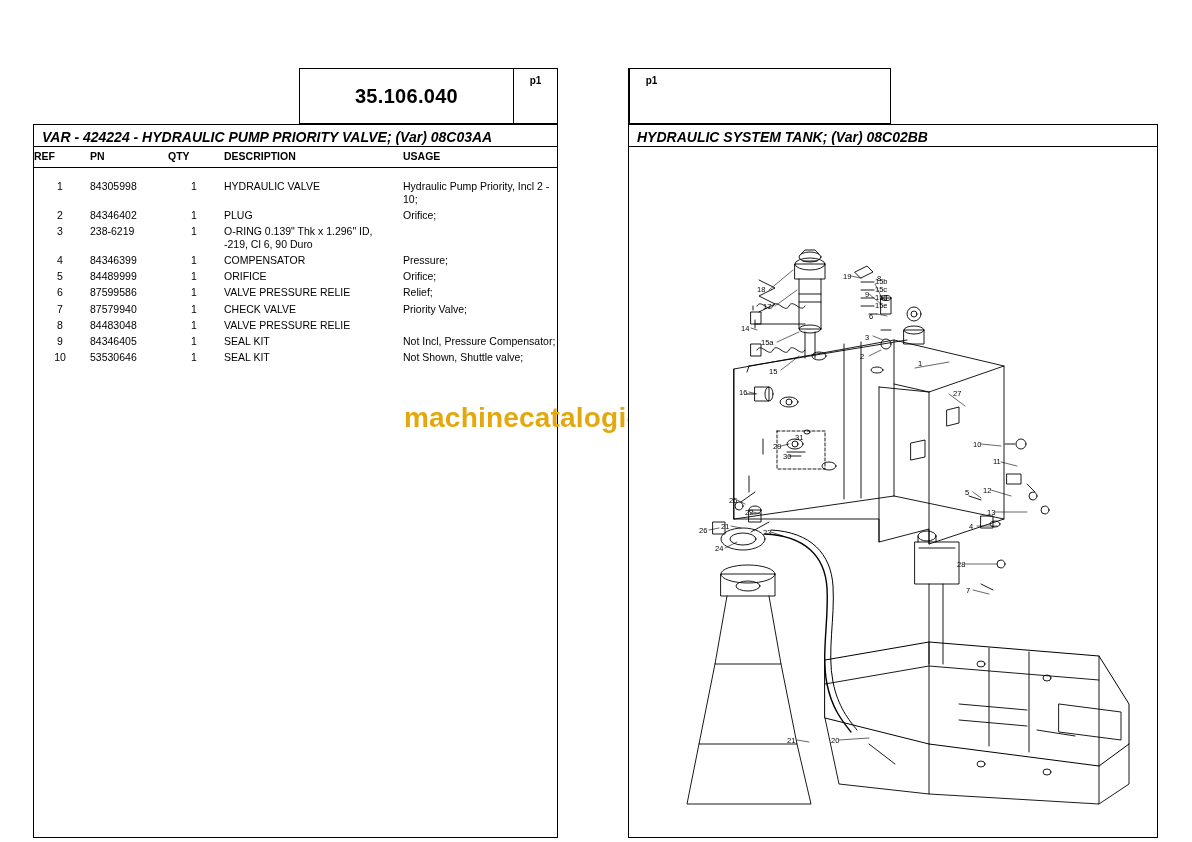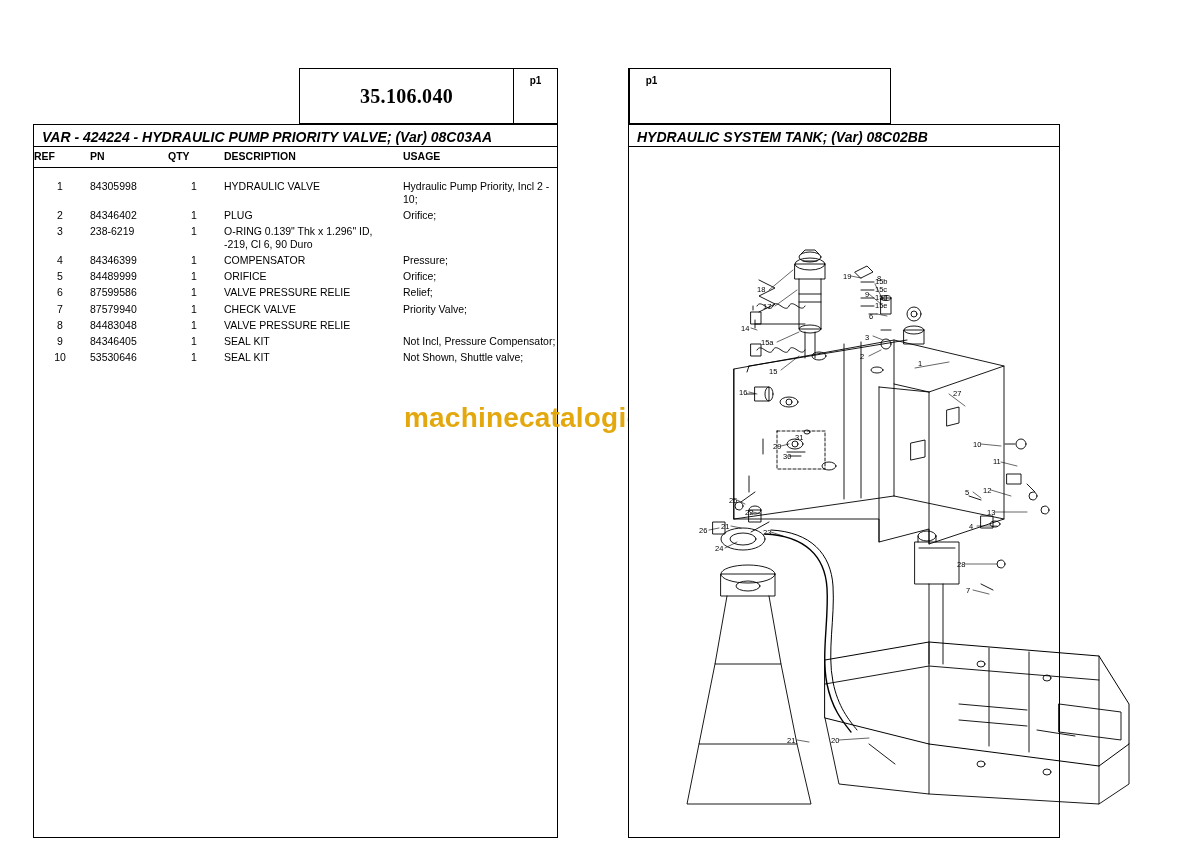--- a/index.html
+++ b/index.html
@@ -35,21 +35,20 @@
     align-items: stretch;
   }
   .panel-code {
     flex: 1 1 auto;
     display: flex;
     align-items: center;
     justify-content: center;
     font-size: 20px;
     font-weight: bold;
     letter-spacing: .3px;
-    font-family: Liberation Serif, serif;
   }
   .panel-page {
     flex: 0 0 44px;
     border-left: 1.5px solid #000;
     display: flex;
     align-items: flex-start;
     justify-content: center;
     padding-top: 6px;
     font-size: 10px;
     font-weight: bold;
@@ -122,21 +121,21 @@
     font-size: 28px;
     font-weight: bold;
     color: #e3a80d;
     letter-spacing: .2px;
     white-space: nowrap;
   }
 
   
   #right-panel { left: 628px; width: 530px; }
   #right-head  { left: 0; width: 263px; }
-  #right-body  { top: 56px; left: 0; width: 432px; height: 714px; }
+  #right-body  { top: 56px; left: 0; width: 530px; height: 714px; }
 
   .fig {
     position: absolute;
     top: 19px;
     left: 0;
     width: 527px;
     height: 693px;
   }
   .fig svg { display: block; }
   text {

